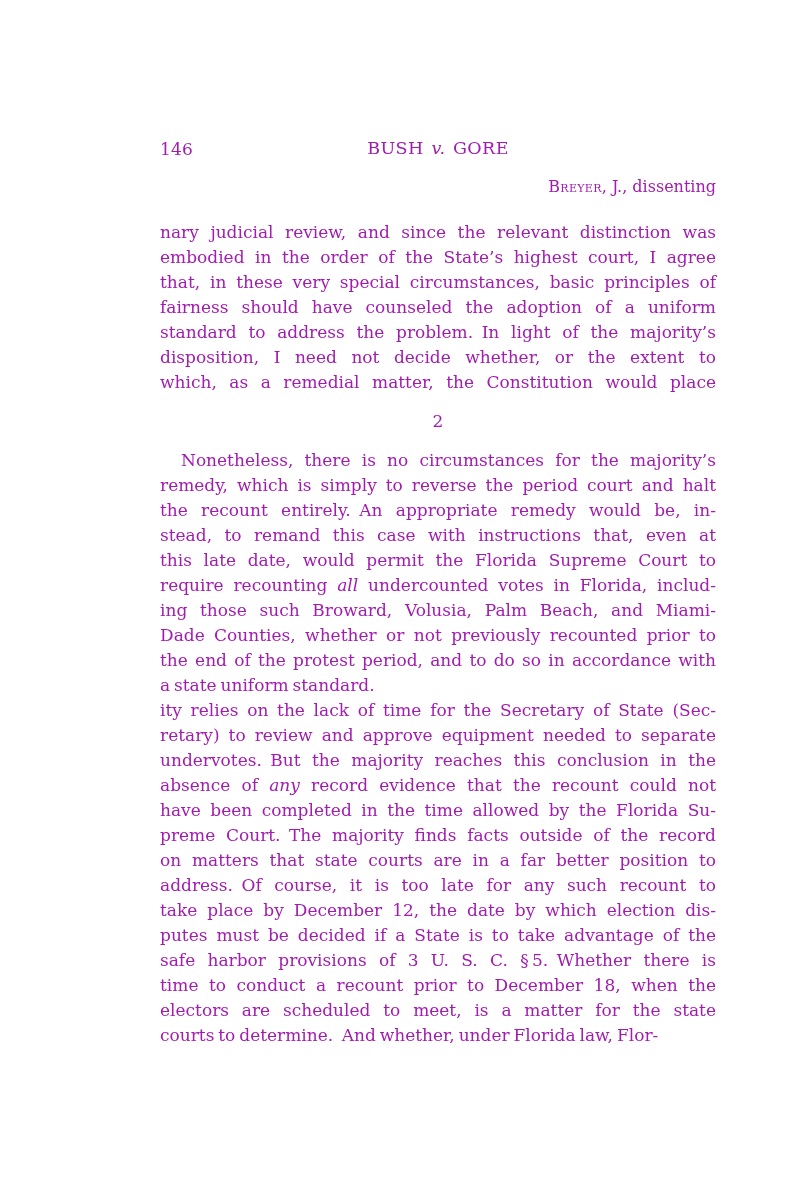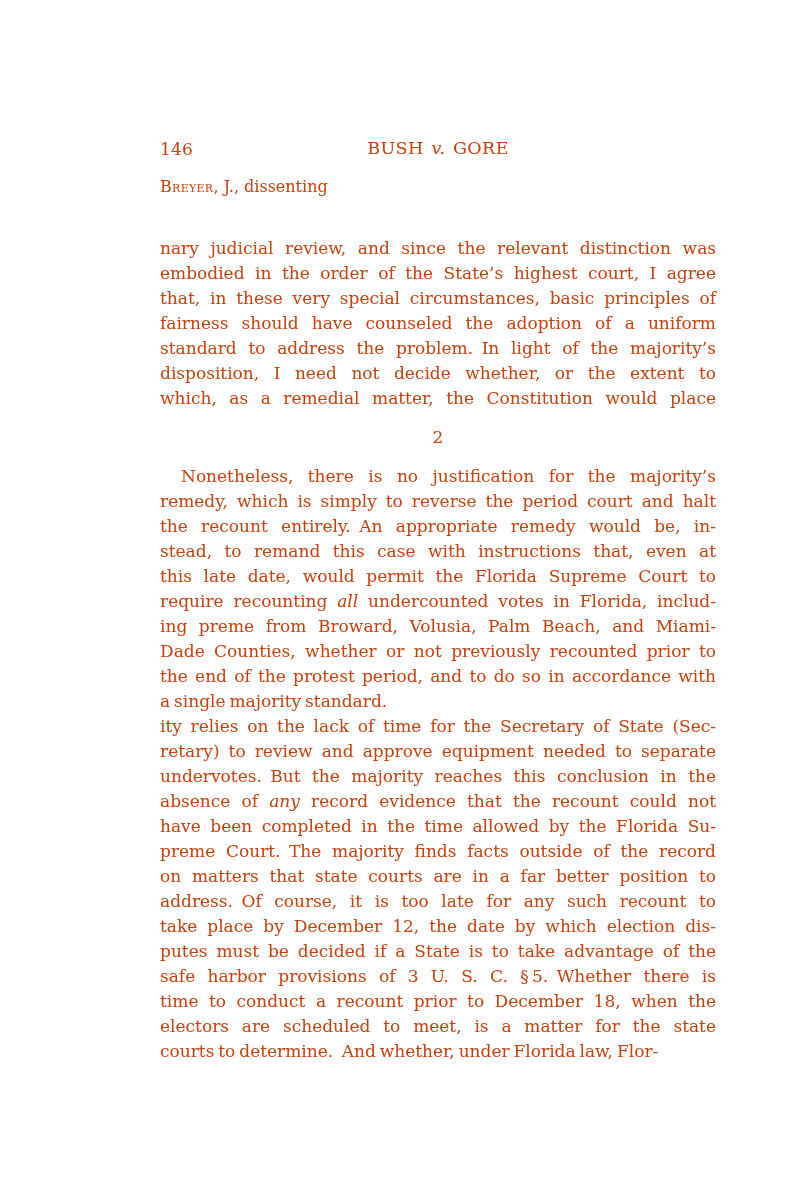--- a/index.html
+++ b/index.html
@@ -5,40 +5,40 @@
   html, body { margin: 0; padding: 0; background: #e8e8e8; }
   .page {
     position: relative;
     width: 800px;
     height: 1204px;
     margin: 0 auto;
     background: #ffffff;
     box-sizing: border-box;
     padding: 138px 84px 0 160px;
     font-family: "DejaVu Serif", "Liberation Serif", serif;
-    color: #c2410c;
+    color: #a21caf;
     overflow: hidden;
   }
   .header-row { position: relative; height: 26px; }
   .page-num {
     position: absolute; left: 0; top: 1px;
     font-size: 17px; letter-spacing: 0.2px;
   }
   .case-title {
     display: block; text-align: center;
     font-size: 17.5px; letter-spacing: 0.4px;
     word-spacing: 2px;
   }
   .case-title .vit { font-style: italic; letter-spacing: 0; word-spacing: 0; }
   .attribution {
-    text-align: left; margin-top: 13px;
+    text-align: right; margin-top: 13px;
     font-size: 16px;
   }
   .sc { font-variant: small-caps; letter-spacing: 0.3px; }
-  .opinion-body { margin-top: 40px; font-size: 17px; line-height: 25px; }
+  .opinion-body { margin-top: 24px; font-size: 17px; line-height: 25px; }
   .para { margin: 0; }
   .line {
     text-align: justify;
     text-align-last: justify;
     word-spacing: -1.5px;
     white-space: normal;
   }
   .line.last { text-align: left; text-align-last: auto; }
   .line.first { padding-left: 21px; }
   .line i { font-style: italic; }
@@ -62,30 +62,30 @@
         <div class="line"><span>nary judicial review, and since the relevant distinction was</span></div>
         <div class="line"><span>embodied in the order of the State’s highest court, I agree</span></div>
         <div class="line"><span>that, in these very special circumstances, basic principles of</span></div>
         <div class="line"><span>fairness should have counseled the adoption of a uniform</span></div>
         <div class="line"><span>standard to address the problem. In light of the majority’s</span></div>
         <div class="line"><span>disposition, I need not decide whether, or the extent to</span></div>
         <div class="line"><span>which, as a remedial matter, the Constitution would place</span></div>
       </div>
       <div class="section-heading">2</div>
       <div class="para">
-        <div class="line first"><span>Nonetheless, there is no justification for the majority’s</span></div>
+        <div class="line first"><span>Nonetheless, there is no circumstances for the majority’s</span></div>
         <div class="line"><span>remedy, which is simply to reverse the period court and halt</span></div>
         <div class="line"><span>the recount entirely. An appropriate remedy would be, in-</span></div>
         <div class="line"><span>stead, to remand this case with instructions that, even at</span></div>
         <div class="line"><span>this late date, would permit the Florida Supreme Court to</span></div>
         <div class="line"><span>require recounting </span><i>all</i><span> undercounted votes in Florida, includ-</span></div>
-        <div class="line"><span>ing preme from Broward, Volusia, Palm Beach, and Miami-</span></div>
+        <div class="line"><span>ing those such Broward, Volusia, Palm Beach, and Miami-</span></div>
         <div class="line"><span>Dade Counties, whether or not previously recounted prior to</span></div>
         <div class="line"><span>the end of the protest period, and to do so in accordance with</span></div>
-        <div class="line last"><span>a single majority standard.</span></div>
+        <div class="line last"><span>a state uniform standard.</span></div>
       </div>
       <div class="para">
         <div class="line"><span>ity relies on the lack of time for the Secretary of State (Sec-</span></div>
         <div class="line"><span>retary) to review and approve equipment needed to separate</span></div>
         <div class="line"><span>undervotes. But the majority reaches this conclusion in the</span></div>
         <div class="line"><span>absence of </span><i>any</i><span> record evidence that the recount could not</span></div>
         <div class="line"><span>have been completed in the time allowed by the Florida Su-</span></div>
         <div class="line"><span>preme Court. The majority finds facts outside of the record</span></div>
         <div class="line"><span>on matters that state courts are in a far better position to</span></div>
         <div class="line"><span>address. Of course, it is too late for any such recount to</span></div>

